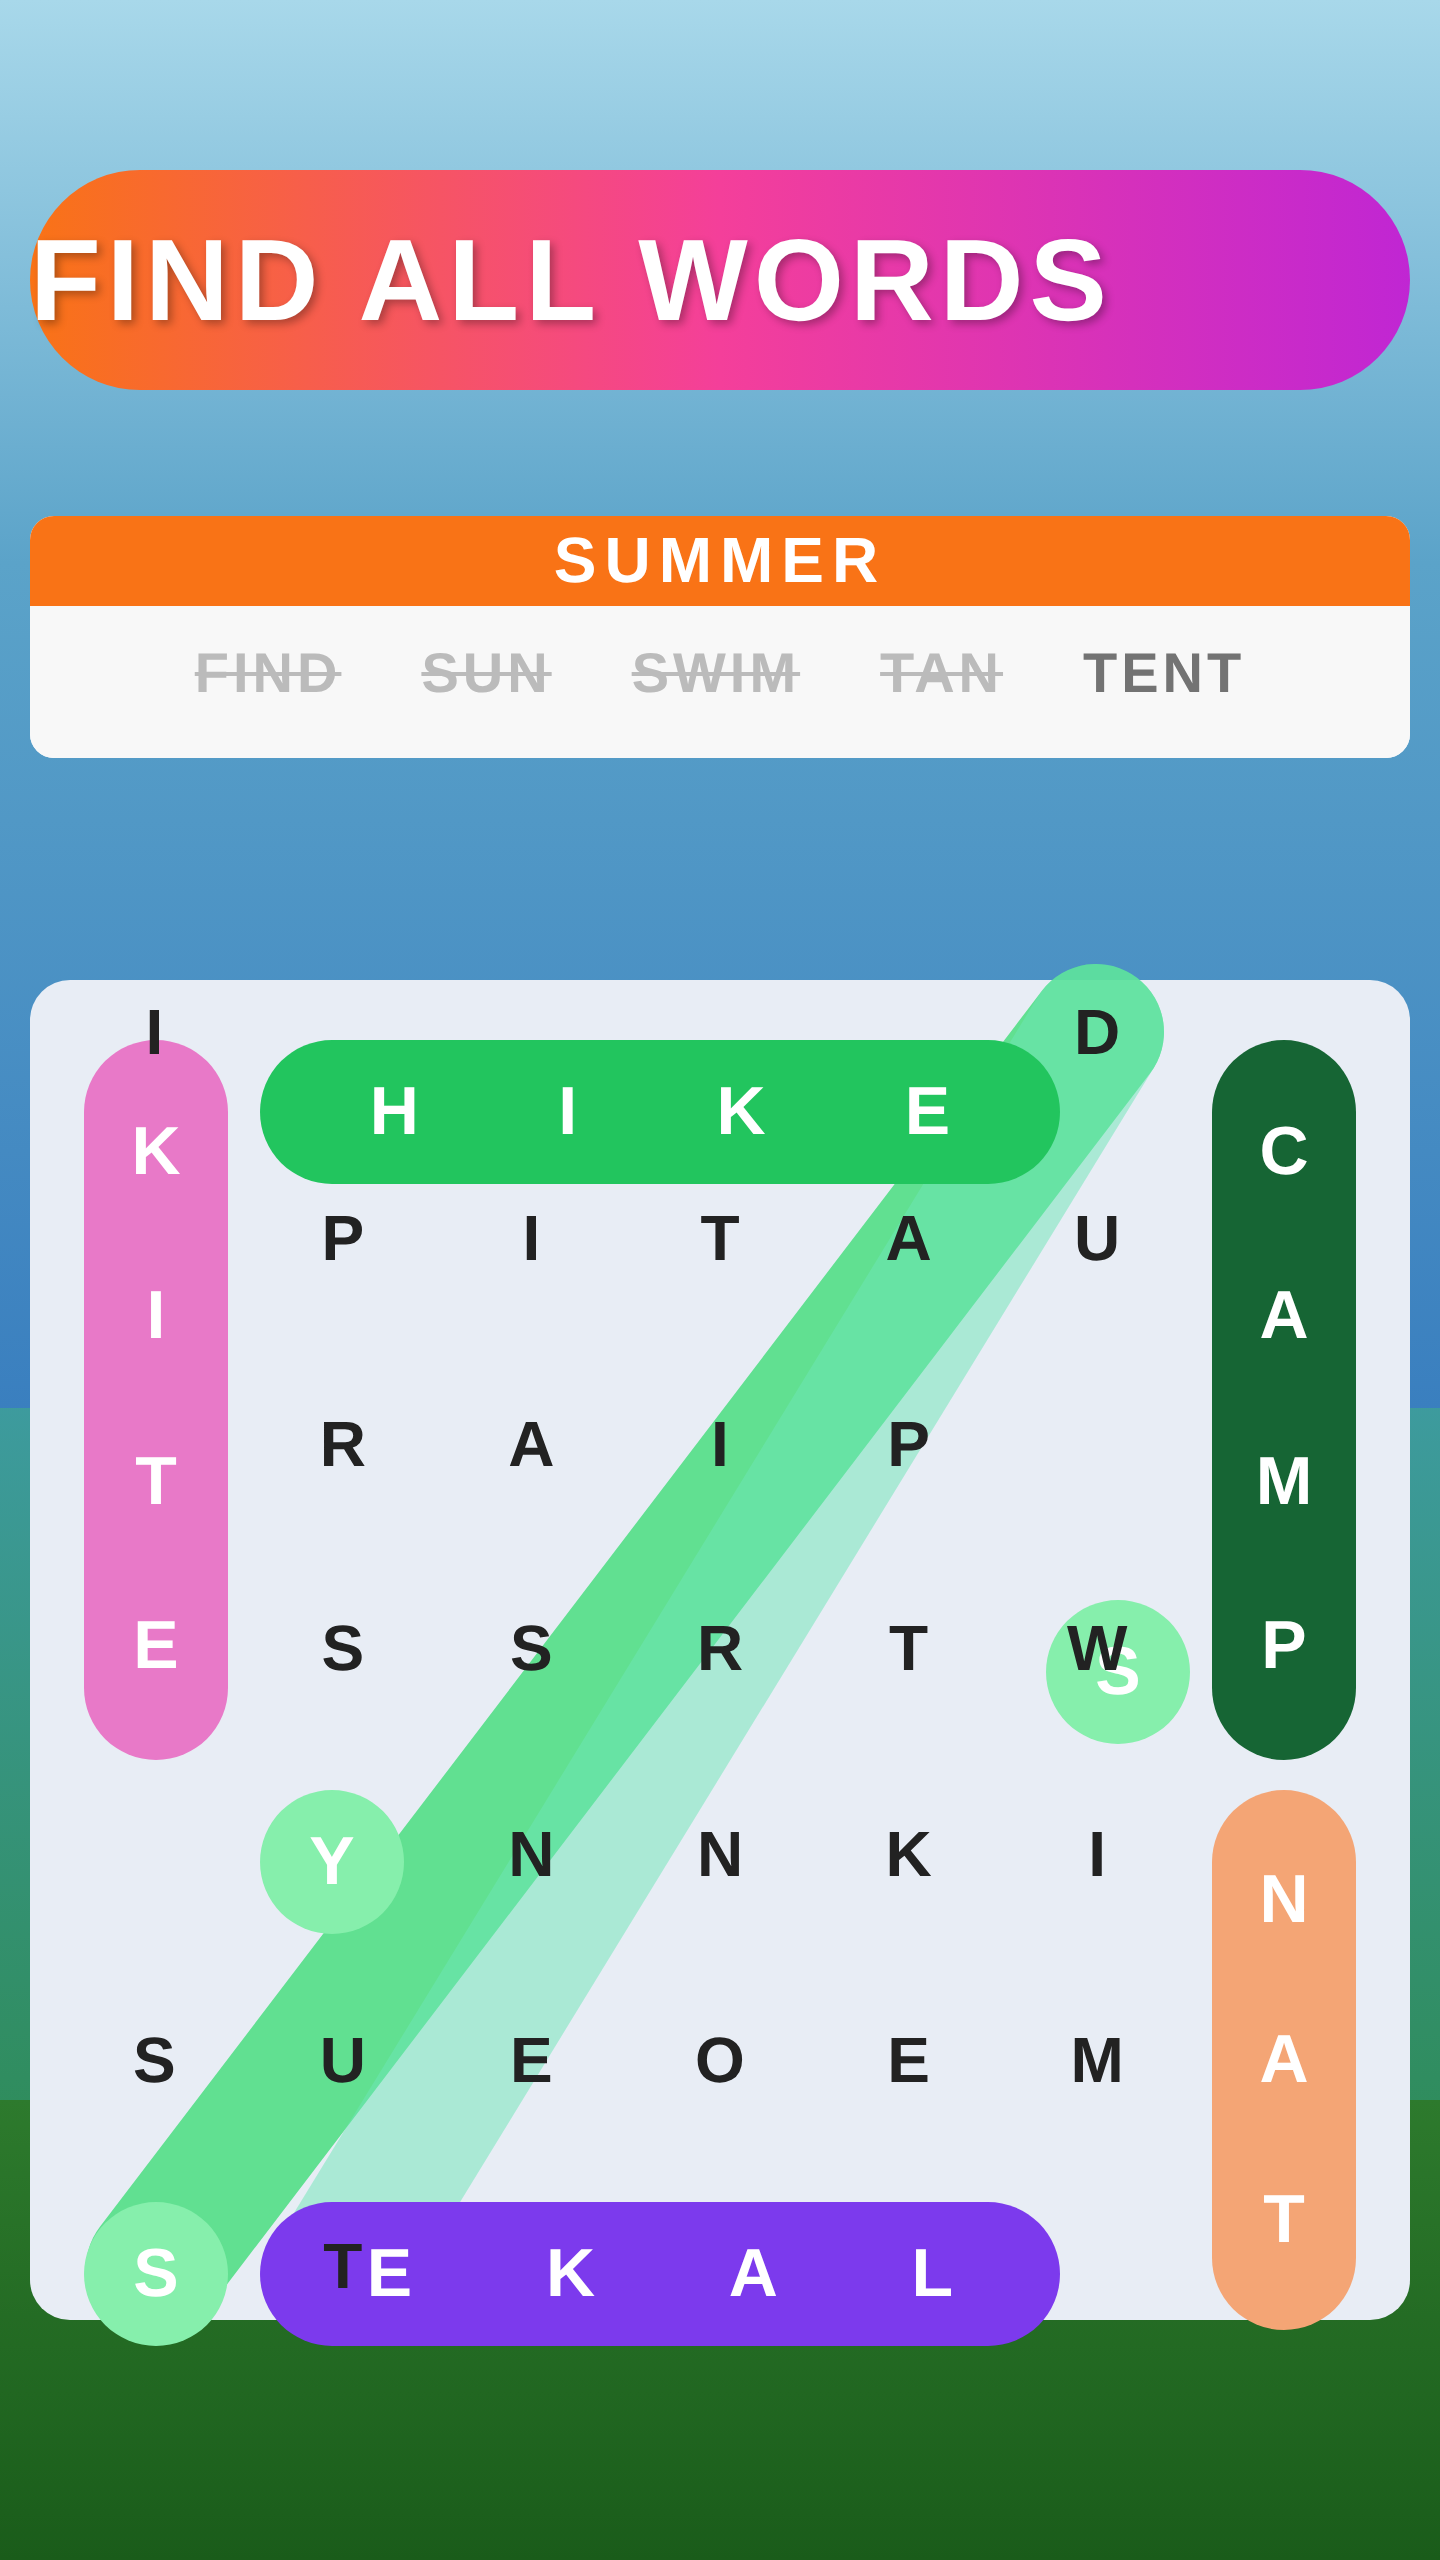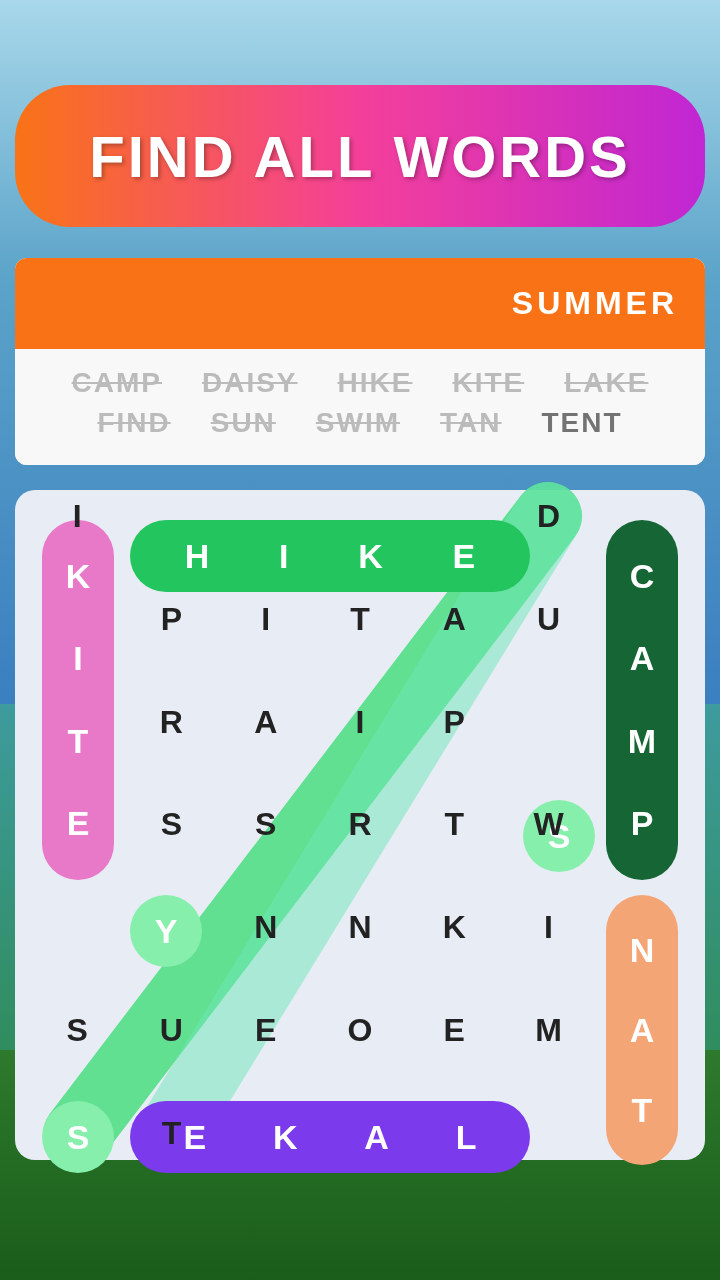--- a/index.html
+++ b/index.html
@@ -34,26 +34,26 @@
       background: linear-gradient(180deg, #2d7a2d 0%, #1a5c1a 100%);
       z-index: 0;
     }
 
     
     .title-banner {
       position: absolute;
       top: 85px;
       left: 15px;
       right: 15px;
-      height: 142px;
+      height: 110px;
       background: linear-gradient(90deg, #f97316 0%, #f43f9a 50%, #c026d3 100%);
       border-radius: 55px;
       display: flex;
       align-items: center;
-      justify-content: center;
+      justify-content: flex-start;
       z-index: 10;
     }
     .title-text {
       color: white;
       font-size: 58px;
       font-weight: 900;
       letter-spacing: 3px;
       text-shadow: 2px 2px 4px rgba(0,0,0,0.3);
     }
 
@@ -63,22 +63,22 @@
       top: 258px;
       left: 15px;
       right: 15px;
       background: white;
       border-radius: 12px;
       overflow: hidden;
       z-index: 10;
     }
     .word-list-header {
       background: #f97316;
-      padding: 27px;
-      text-align: right;
+      padding: 4px;
+      text-align: center;
     }
     .word-list-header-text {
       color: white;
       font-size: 32px;
       font-weight: 900;
       letter-spacing: 4px;
     }
     .word-list-body {
       padding: 18px 20px;
       background: #f8f8f8;
@@ -336,27 +336,20 @@
 <div class="title-banner">
   <span class="title-text">FIND ALL WORDS</span>
 </div>
 
 <div class="word-list-panel">
   <div class="word-list-header">
     <span class="word-list-header-text">SUMMER</span>
   </div>
   <div class="word-list-body">
     <div class="word-list-row">
-      <span class="word-item found">CAMP</span>
-      <span class="word-item found">DAISY</span>
-      <span class="word-item found">HIKE</span>
-      <span class="word-item found">KITE</span>
-      <span class="word-item found">LAKE</span>
-    </div>
-    <div class="word-list-row">
       <span class="word-item found">FIND</span>
       <span class="word-item found">SUN</span>
       <span class="word-item found">SWIM</span>
       <span class="word-item found">TAN</span>
       <span class="word-item active">TENT</span>
     </div>
   </div>
 </div>
 
 <div class="grid-panel">

